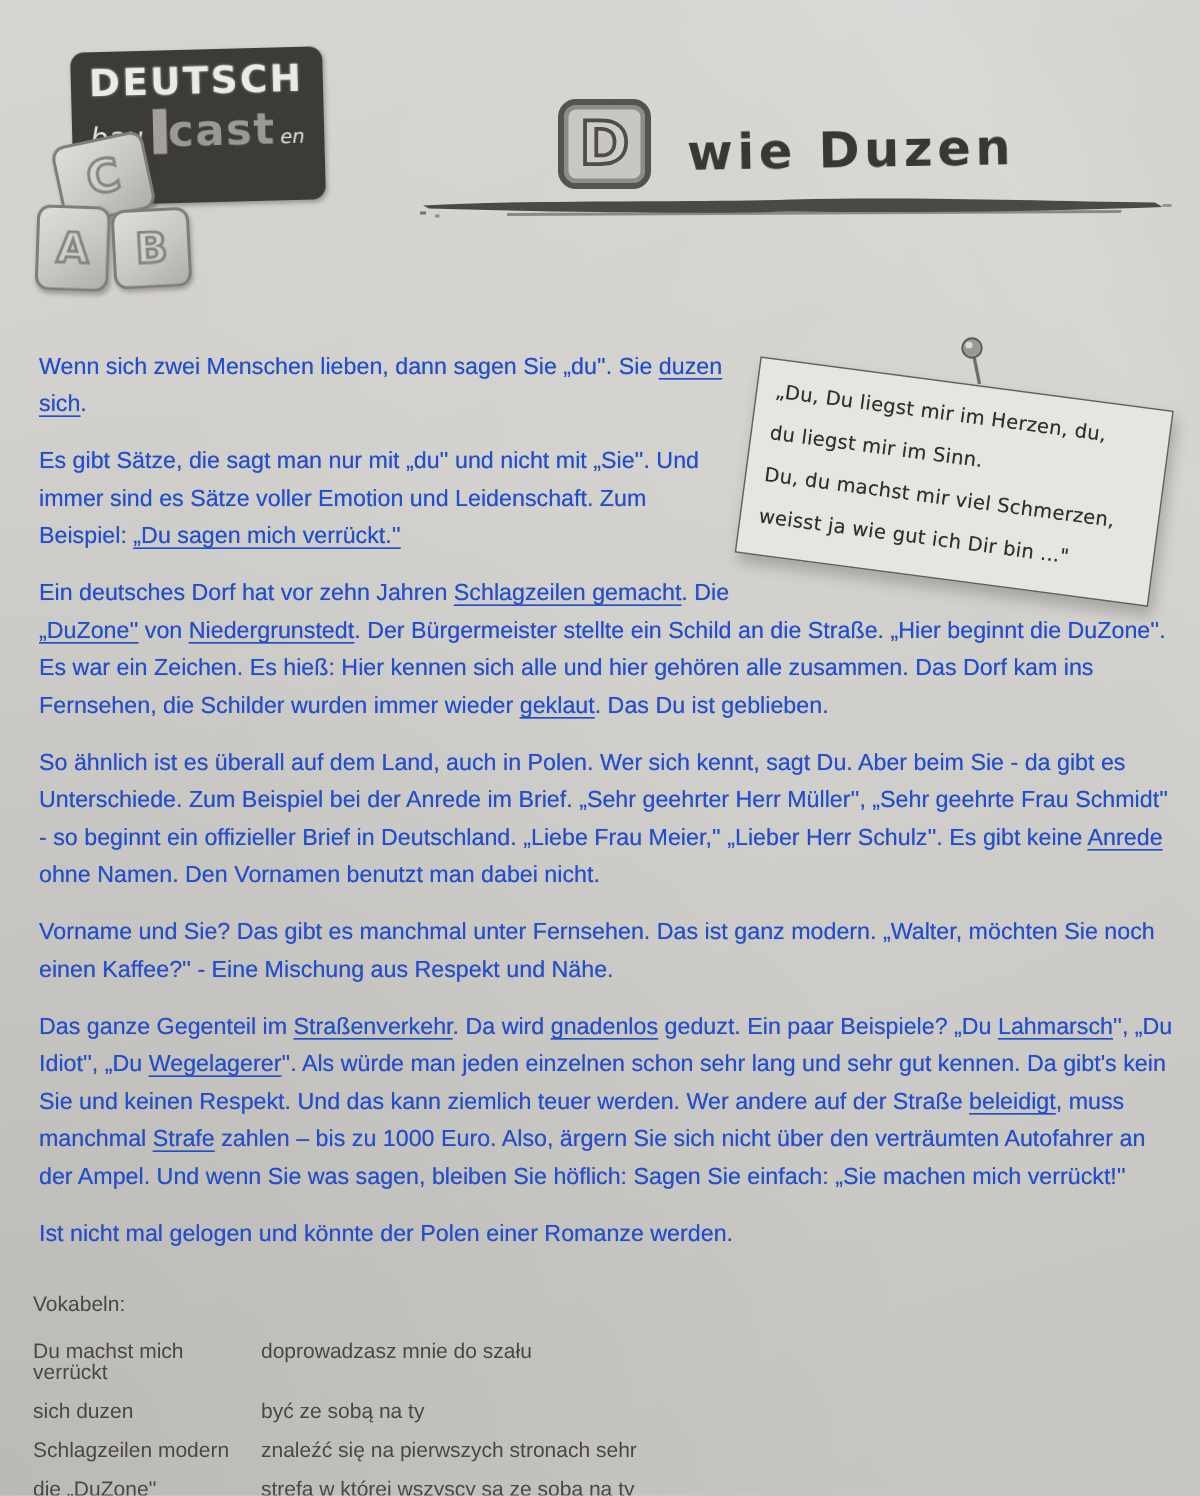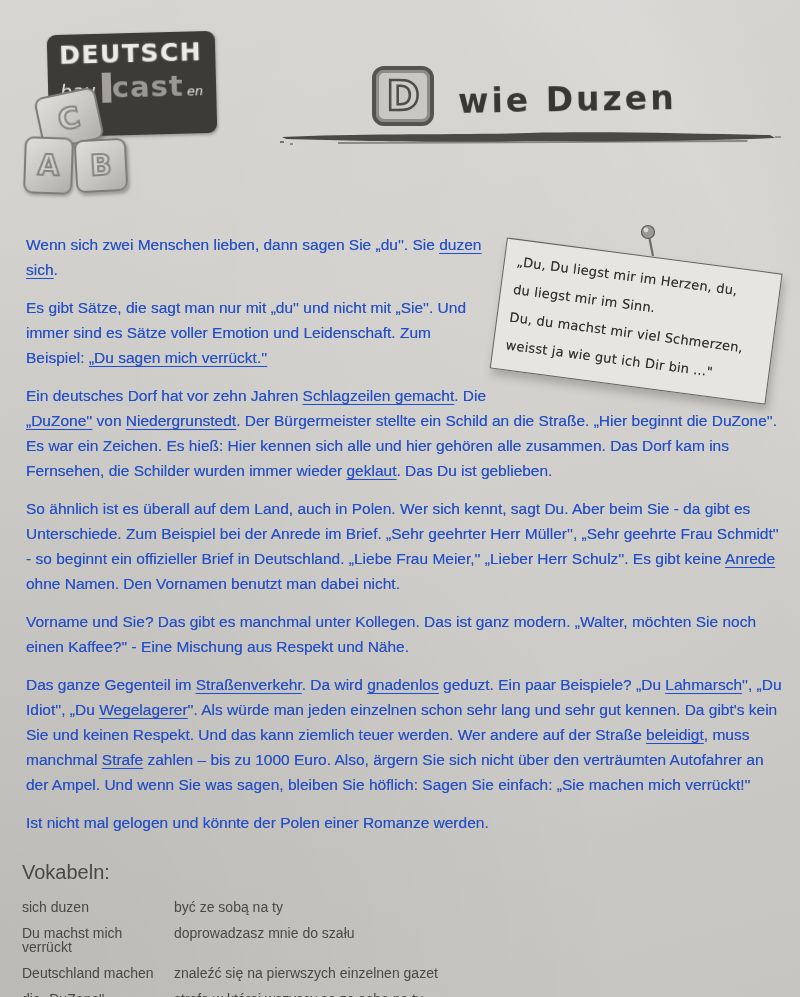--- a/index.html
+++ b/index.html
@@ -70,21 +70,21 @@
     transform:rotate(7.5deg);transform-origin:40% 0;
     background:#e7e5e1;border:1px solid #63615d;padding:8px 12px 10px;
     box-shadow:3px 6px 9px rgba(40,40,38,0.25);
   }
   .note-line{
     font-family:"DejaVu Sans",sans-serif;font-size:13px;line-height:28px;
     white-space:nowrap;color:#2f2e2b;letter-spacing:.2px;
   }
   
   .vocab{margin-top:26px;}
-  .vocab-heading{font-size:20px;color:#4a4845;margin-bottom:16px;}
+  .vocab-heading{font-size:14px;color:#4a4845;margin-bottom:16px;}
   .vocab-row{display:grid;grid-template-columns:152px auto;font-size:14px;line-height:14px;margin-bottom:12px;color:#4a4845;}
 </style>
 </head>
 <body>
 
 <div class="header">
   <div class="board">
     <div class="board-title">DEUTSCH</div>
     <div class="board-row2">
       <span class="board-bau">bau</span>
@@ -122,39 +122,39 @@
         <div class="note-line">du liegst mir im Sinn.</div>
         <div class="note-line">Du, du machst mir viel Schmerzen,</div>
         <div class="note-line">weisst ja wie gut ich Dir bin ..."</div>
       </div>
     </div>
 
   <p><span>Wenn sich zwei Menschen lieben, dann sagen Sie „du''. Sie </span><span class="u">duzen sich</span><span>.</span></p>
       <p><span>Es gibt Sätze, die sagt man nur mit „du'' und nicht mit „Sie''. Und immer sind es Sätze voller Emotion und Leidenschaft. Zum Beispiel: </span><span class="u">„Du sagen mich verrückt.''</span></p>
       <p><span>Ein deutsches Dorf hat vor zehn Jahren </span><span class="u">Schlagzeilen gemacht</span><span>. Die </span><span class="u">„DuZone''</span><span> von </span><span class="u">Niedergrunstedt</span><span>. Der Bürgermeister stellte ein Schild an die Straße. „Hier beginnt die DuZone''. Es war ein Zeichen.  Es hieß: Hier kennen sich alle und hier gehören alle zusammen. Das Dorf kam ins Fernsehen, die Schilder wurden immer wieder </span><span class="u">geklaut</span><span>. Das Du ist geblieben.</span></p>
       <p><span>So ähnlich ist es überall auf dem Land, auch in Polen. Wer sich kennt, sagt Du. Aber beim Sie - da gibt es Unterschiede. Zum Beispiel bei der Anrede im Brief. „Sehr geehrter Herr Müller'', „Sehr geehrte Frau Schmidt'' - so beginnt ein offizieller Brief in Deutschland. „Liebe Frau Meier,'' „Lieber Herr Schulz''. Es gibt keine </span><span class="u">Anrede</span><span> ohne Namen. Den Vornamen benutzt man dabei nicht.</span></p>
-      <p><span>Vorname und Sie? Das gibt es manchmal unter Kollegen. Das ist ganz modern. „Walter, möchten Sie noch einen Kaffee?'' - Eine Mischung aus Respekt und Nähe.</span></p>
+      <p><span>Vorname und Sie? Das gibt es manchmal unter Fernsehen. Das ist ganz modern. „Walter, möchten Sie noch einen Kaffee?'' - Eine Mischung aus Respekt und Nähe.</span></p>
       <p><span>Das ganze Gegenteil im </span><span class="u">Straßenverkehr</span><span>. Da wird </span><span class="u">gnadenlos</span><span> geduzt. Ein paar Beispiele? „Du </span><span class="u">Lahmarsch</span><span>'',  „Du Idiot'', „Du </span><span class="u">Wegelagerer</span><span>''. Als würde man jeden einzelnen schon sehr lang und sehr gut kennen. Da gibt's kein Sie und keinen Respekt. Und das kann ziemlich teuer werden. Wer andere auf der Straße </span><span class="u">beleidigt</span><span>, muss manchmal </span><span class="u">Strafe</span><span> zahlen – bis zu 1000 Euro. Also, ärgern Sie sich nicht über den verträumten Autofahrer an der Ampel. Und wenn Sie was sagen,  bleiben Sie höflich: Sagen Sie einfach: „Sie machen mich verrückt!''</span></p>
       <p><span>Ist nicht mal gelogen und  könnte der Polen einer Romanze werden.</span></p>
     </div>
 
   <div class="vocab">
     <div class="vocab-heading">Vokabeln:</div>
     <div class="vocab-table">
       <div class="vocab-row">
+        <span>Du machst mich verrückt</span>
+        <span>doprowadzasz mnie do szału</span>
+      </div>
+      <div class="vocab-row">
         <span>sich duzen</span>
         <span>być ze sobą na ty</span>
       </div>
       <div class="vocab-row">
-        <span>Du machst mich verrückt</span>
-        <span>doprowadzasz mnie do szału</span>
-      </div>
-      <div class="vocab-row">
-        <span>Deutschland machen</span>
-        <span>znaleźć się na pierwszych einzelnen gazet</span>
+        <span>Schlagzeilen modern</span>
+        <span>znaleźć się na pierwszych stronach sehr</span>
       </div>
       <div class="vocab-row">
         <span>die „DuZone''</span>
         <span>strefa w której wszyscy są ze sobą na ty</span>
       </div>
 
     </div>
   </div>
 </div>
 

